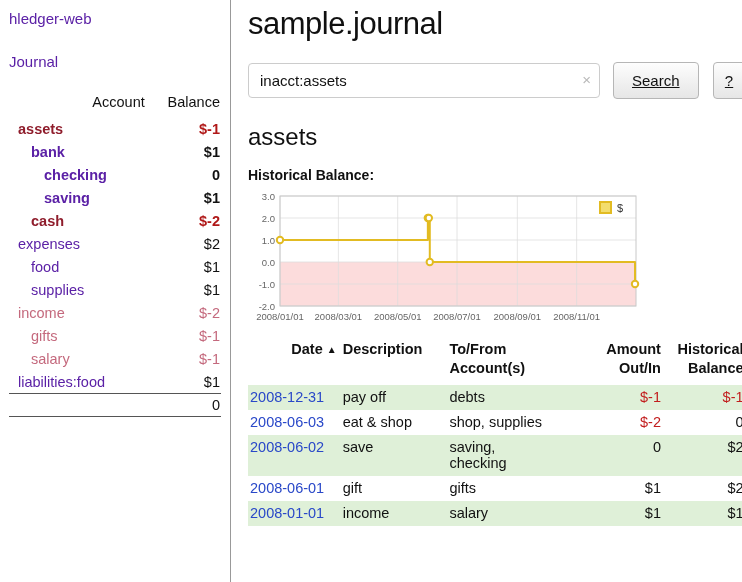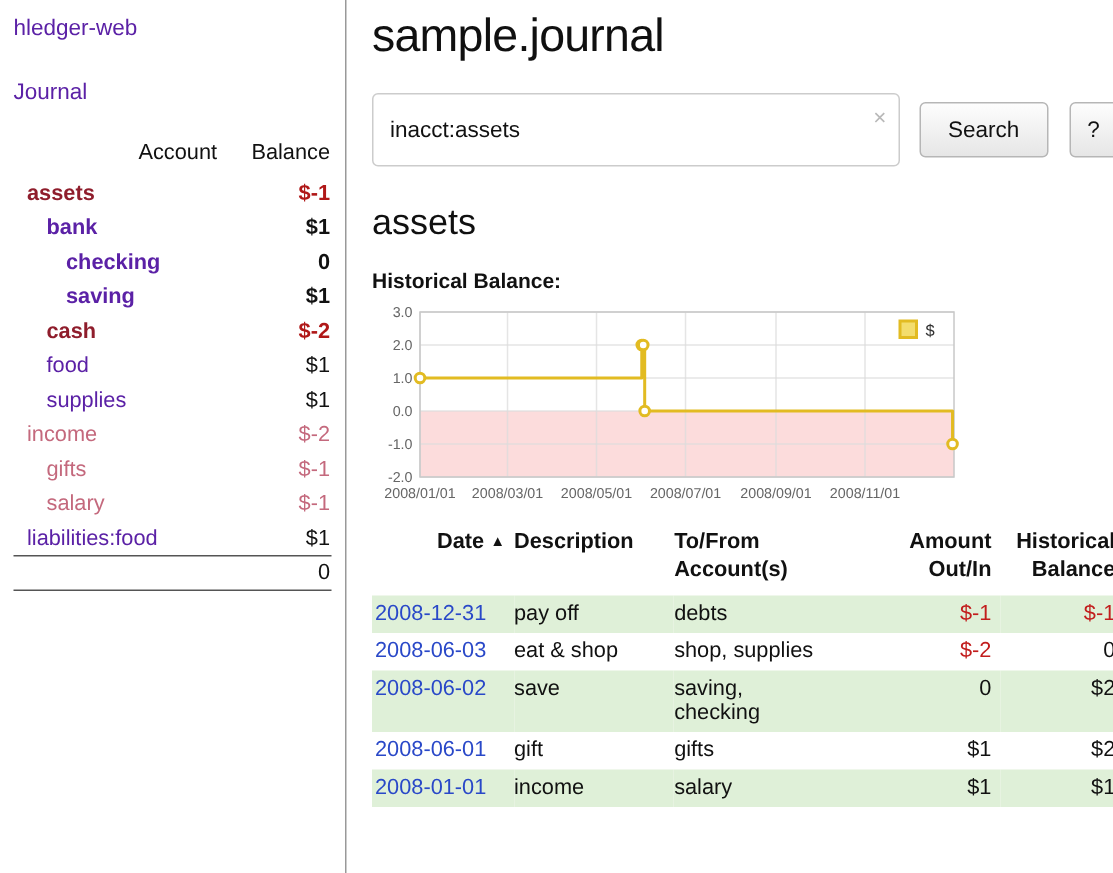--- a/index.html
+++ b/index.html
@@ -35,30 +35,31 @@
   .strong { font-weight: bold; }
   .total-row td { border-top: 1px solid #555; border-bottom: 1px solid #555; padding: 3px 1px; }
 
   
   .main { flex: 1; padding: 4px 7px 0 17px; }
   h1.page-title { font-size: 31px; font-weight: 500; letter-spacing: -0.5px; margin: 2px 0 20px; color:#101010; }
 
   .search-row { display: flex; align-items: center; margin-bottom: 24px; }
   .search-box { position: relative; width: 352px; }
   .search-box input {
-    width: 100%; height: 49px; border: 1px solid #ccc; border-radius: 4px;
+    width: 100%; height: 35px; border: 1px solid #ccc; border-radius: 4px;
     padding: 6px 28px 6px 11px; font-size: 15px; color: #111;
     font-family: "Liberation Sans", sans-serif; outline: none;
   }
   .clear-x { position: absolute; right: 9px; top: 8px; color: #b9b9b9; font-size: 15px; cursor: pointer; }
   .btn {
     height: 37px; border: 1px solid #b6b6b6; border-radius: 4px;
     background: linear-gradient(#fdfdfd, #e6e6e6);
     font-size: 15px; color: #111; font-family: "Liberation Sans", sans-serif;
     cursor: pointer;
+    text-decoration: underline;
   }
   .btn-search { margin-left: 13px; padding: 0 18px; }
   .btn-help   { margin-left: 14px; width: 33px; }
 
   h2.acct-heading { font-size: 24px; font-weight: 400; margin: 0 0 16px; color:#101010; }
   .chart-label { font-weight: bold; font-size: 14px; margin-bottom: 7px; }
 
   svg.chart { display: block; margin-bottom: 10px; }
   svg.chart text.tick { font-size: 9.5px; fill: #666; font-family: "Liberation Sans", sans-serif; }
   svg.chart text.legend-t { font-size: 11px; fill: #333; font-family: "Liberation Sans", sans-serif; }
@@ -115,20 +116,24 @@
           <td class="acct lvl3"><a class="pos strong">checking</a></td>
           <td class="bal strong">0</td>
         </tr>
         <tr>
           <td class="acct lvl3"><a class="pos strong">saving</a></td>
           <td class="bal strong">$1</td>
         </tr>
         <tr>
           <td class="acct lvl2"><a class="negname strong">cash</a></td>
           <td class="bal negbal strong">$-2</td>
+        </tr>
+        <tr>
+          <td class="acct lvl1"><a class="pos">expenses</a></td>
+          <td class="bal">$2</td>
         </tr>
         <tr>
           <td class="acct lvl2"><a class="pos">food</a></td>
           <td class="bal">$1</td>
         </tr>
         <tr>
           <td class="acct lvl2"><a class="pos">supplies</a></td>
           <td class="bal">$1</td>
         </tr>
         <tr>

